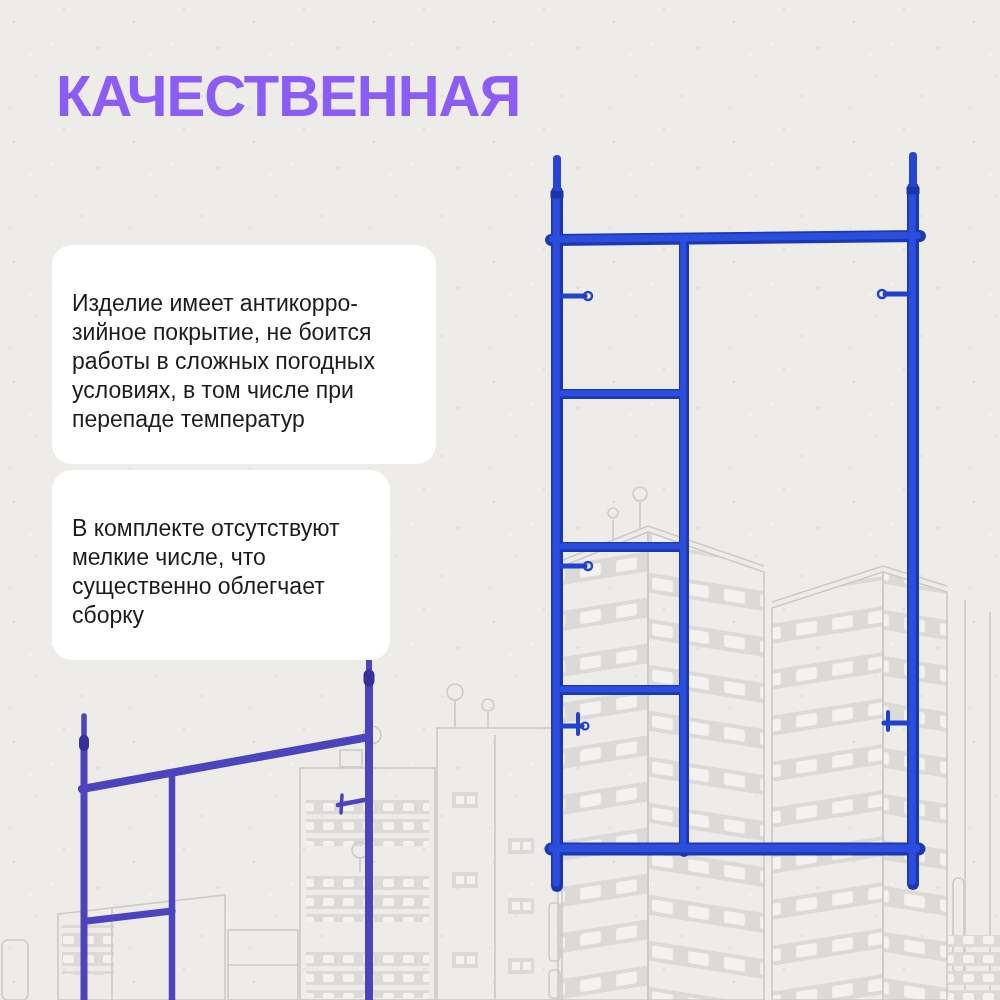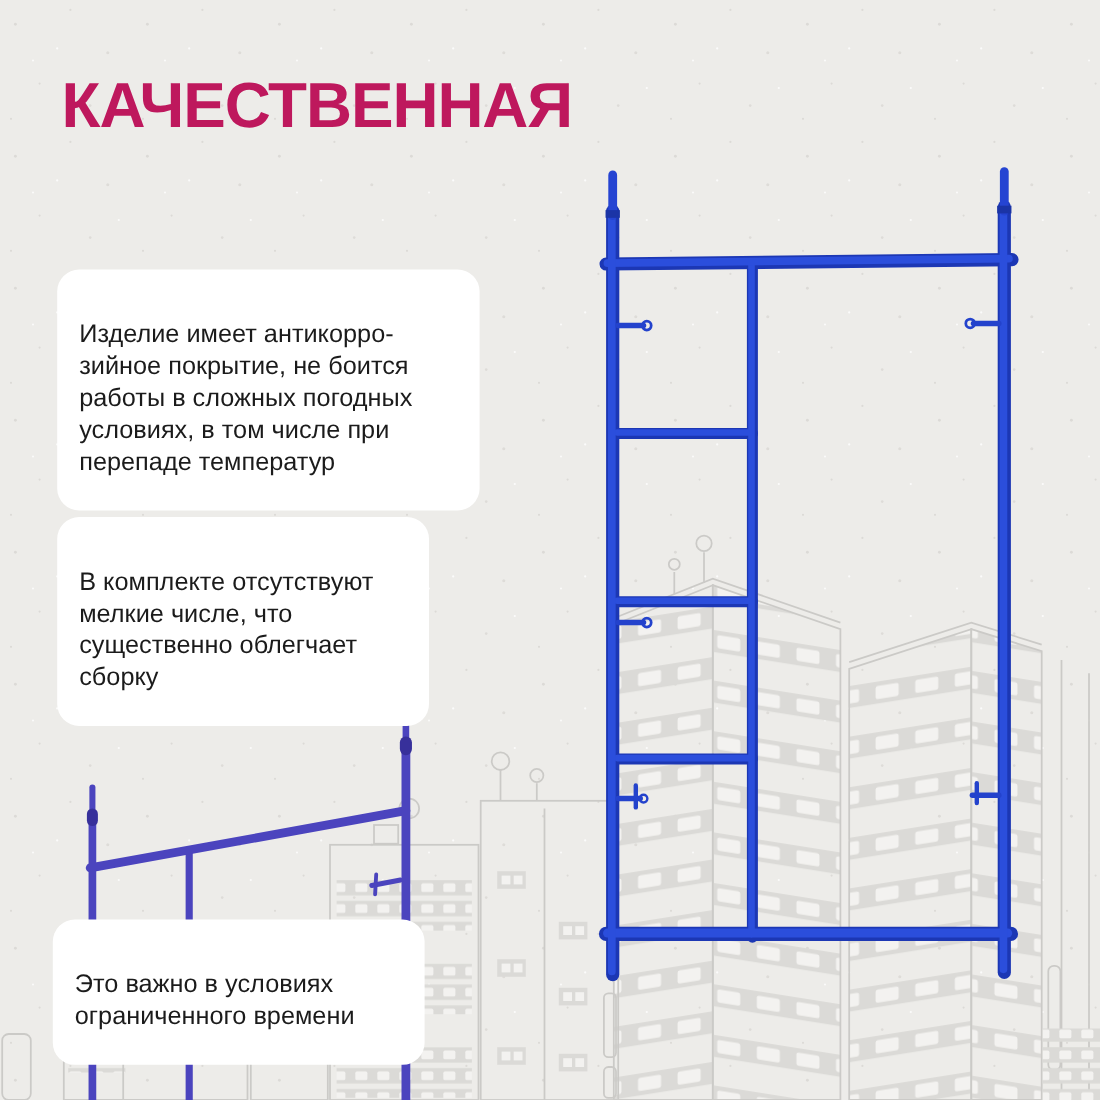--- a/index.html
+++ b/index.html
@@ -6,21 +6,21 @@
   .canvas{
     position:relative;width:1000px;height:1000px;overflow:hidden;
     background:#EDECE9;
     font-family:"Liberation Sans",sans-serif;
   }
   .layer{position:absolute;left:0;top:0;width:1000px;height:1000px;}
   .z0{z-index:0}.z1{z-index:1}
   .title{
     position:absolute;left:56px;top:62px;z-index:2;
     font-size:58px;font-weight:800;letter-spacing:-1px;
-    color:#be185d;white-space:nowrap;
+    color:#8b5cf6;white-space:nowrap;
   }
   .card{
     position:absolute;z-index:2;box-sizing:border-box;
     background:#FFFFFF;border-radius:20px;
     padding:15px 20px 30px 20px;
     font-size:23px;line-height:29px;font-weight:500;color:#1B1B1B;
     white-space:pre-line;
   }
   .card1{left:52px;top:245px;width:384px;}
   .card2{left:52px;top:470px;width:338px;}
@@ -212,18 +212,14 @@
 работы в сложных погодных
 условиях, в том числе при
 перепаде температур</span>
   </div>
   <div class="card card2">
     <span>В комплекте отсутствуют
 мелкие числе, что
 существенно облегчает
 сборку</span>
   </div>
-  <div class="card card3">
-    <span>Это важно в условиях
-ограниченного времени</span>
-  </div>
 
 </div>
 
 </body></html>

